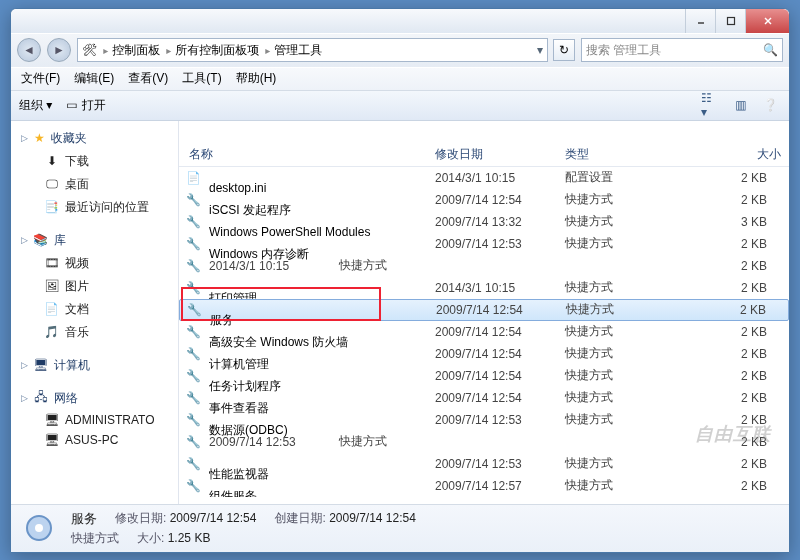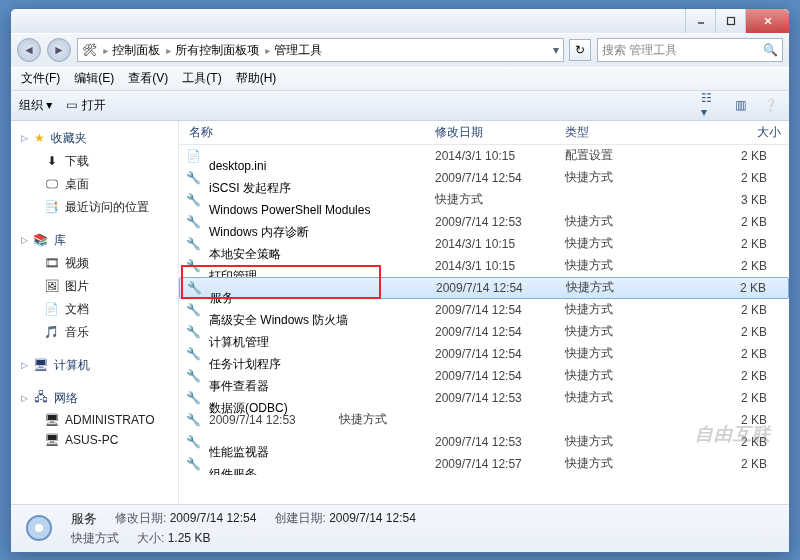--- a/index.html
+++ b/index.html
@@ -8,39 +8,39 @@
 .titlebar { height: 24px; background: linear-gradient(#f7f9fc,#e0e8f2); display: flex; justify-content: flex-end; align-items: stretch; padding: 0; border-radius: 6px 6px 0 0; }
 .title-btn { width: 30px; display: flex; align-items: center; justify-content: center; border-left: 1px solid #c3cedb; }
 .title-btn.close { background: linear-gradient(#e78f8f,#c84545); color:#fff; width:44px; border-radius:0 6px 0 0; }
 .title-btn svg { width:10px; height:10px; }
 .addrbar { height: 34px; display: flex; align-items: center; padding: 0 6px; gap: 6px; background: linear-gradient(#f2f5f9,#e6ecf4); border-top:1px solid #fff; }
 .navbtn { width:24px; height:24px; border-radius:50%; background:radial-gradient(#dfe8f2,#b7c7dc); border:1px solid #9ab; display:flex; align-items:center; justify-content:center; color:#556; }
 .addrbox { flex:1; height:24px; border:1px solid #a6b7cc; background:#fff; display:flex; align-items:center; padding:0 4px; gap:4px; }
 .crumb { display:flex; align-items:center; gap:2px; cursor:default; }
 .crumb .sep { color:#888; font-size:10px; padding:0 2px; }
 .refresh { width:22px; height:22px; border:1px solid #a6b7cc; background:linear-gradient(#fff,#e7eef6); display:flex; align-items:center; justify-content:center; margin-left:-1px;}
-.searchbox { width:186px; height:24px; border:1px solid #a6b7cc; background:#fff; display:flex; align-items:center; padding:0 4px; color:#888; justify-content:space-between; }
+.searchbox { width:202px; height:24px; border:1px solid #a6b7cc; background:#fff; display:flex; align-items:center; padding:0 4px; color:#888; justify-content:space-between; }
 .menubar { height:24px; display:flex; align-items:center; gap:14px; padding:0 10px; background:linear-gradient(#f7f9fc,#eef2f8); border-top:1px solid #fff; border-bottom:1px solid #d4dce6; }
 .menubar span { cursor:default; }
 .toolbar { height:30px; background:linear-gradient(#f3f7fc,#e0e9f5); display:flex; align-items:center; padding:0 8px; gap:24px; border-bottom:1px solid #c9d4e2; justify-content:space-between;}
 .toolbar-left { display:flex; align-items:center; gap:14px; }
 .toolbar-btn { display:flex; align-items:center; gap:4px; cursor:default; }
 .toolbar-right { display:flex; align-items:center; gap:10px; }
 .iconbtn { width:20px; height:20px; display:flex; align-items:center; justify-content:center; color:#3b5d86; }
 .body { flex:1; display:flex; overflow:hidden; }
 .sidebar { width:168px; background:#fff; border-right:1px solid #e0e5ee; padding:6px 4px; overflow:hidden; }
 .sb-group { margin-bottom:10px; }
 .sb-head { display:flex; align-items:center; gap:6px; padding:3px 6px; color:#1f3b66; }
 .sb-head.fav { color:#1f3b66; }
 .sb-head .caret { font-size:9px; color:#6a82a2; }
 .sb-head .star { color:#f7b526; }
 .sb-item { display:flex; align-items:center; gap:6px; padding:3px 6px 3px 30px; color:#222; }
 .sb-icon { width:14px; height:14px; display:inline-flex; align-items:center; justify-content:center; }
 .content { flex:1; display:flex; flex-direction:column; background:#fff; }
-.colheads { height:24px; display:flex; align-items:center; border-bottom:1px solid #e4e9f1; color:#2b4875; padding-left:6px; }
+.colheads { height:24px; display:flex; align-items:center; border-bottom:1px solid #e4e9f1; color:#2b4875; padding-left:6px;margin-top:22px; }
 .col-name { width:250px; padding-left:4px; }
 .col-date { width:130px; }
 .col-type { width:140px; }
 .col-size { flex:1; text-align:right; padding-right:8px; }
 .rows { flex:1; overflow:auto; }
 .row { height:22px; display:flex; align-items:center; padding-left:6px; position:relative; }
 .row.selected { background:linear-gradient(#e5f1fd,#cfe6fb); border:1px solid #84acdd; border-radius:2px; }
 .row .ic { width:18px; height:18px; margin-right:6px; display:flex; align-items:center; justify-content:center; }
 .row .nm { width:226px; white-space:nowrap; overflow:hidden;margin-top:21px; }
 .row .dt { width:130px; color:#444; }
@@ -225,33 +225,33 @@
               <div class="row">
                 <span class="ic">🔧</span>
                 <span class="nm">iSCSI 发起程序</span>
                 <span class="dt">2009/7/14 12:54</span>
                 <span class="tp">快捷方式</span>
                 <span class="sz">2 KB</span>
               </div>
               <div class="row">
                 <span class="ic">🔧</span>
                 <span class="nm">Windows PowerShell Modules</span>
+                <span class="dt">2009/7/14 13:32</span>
                 <span class="tp">快捷方式</span>
                 <span class="sz">3 KB</span>
               </div>
               <div class="row">
                 <span class="ic">🔧</span>
                 <span class="nm">Windows 内存诊断</span>
                 <span class="dt">2009/7/14 12:53</span>
                 <span class="tp">快捷方式</span>
                 <span class="sz">2 KB</span>
               </div>
               <div class="row">
                 <span class="ic">🔧</span>
-                <span class="nm">本地安全策略</span>
                 <span class="dt">2014/3/1 10:15</span>
                 <span class="tp">快捷方式</span>
                 <span class="sz">2 KB</span>
               </div>
               <div class="row">
                 <span class="ic">🔧</span>
                 <span class="nm">打印管理</span>
                 <span class="dt">2014/3/1 10:15</span>
                 <span class="tp">快捷方式</span>
                 <span class="sz">2 KB</span>

